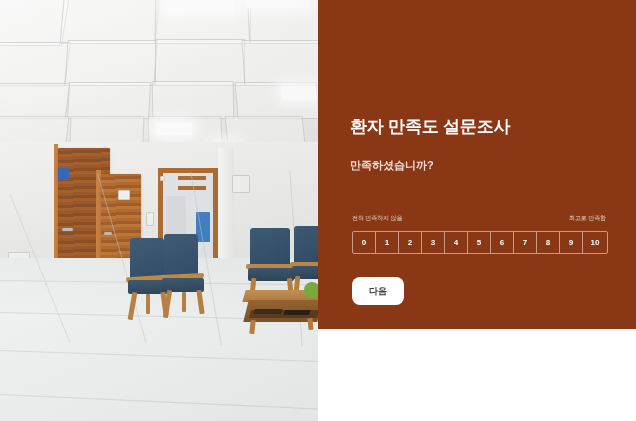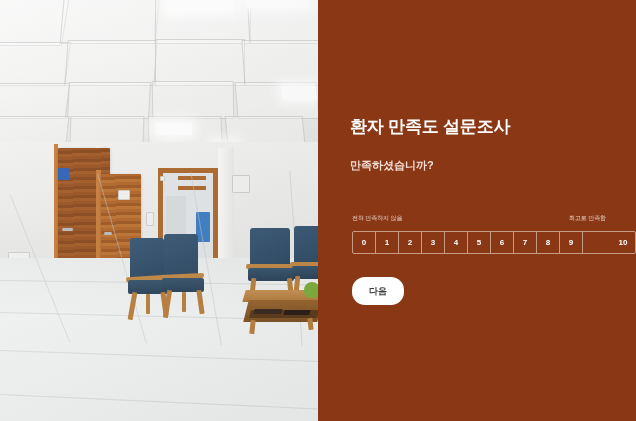--- a/index.html
+++ b/index.html
@@ -65,43 +65,43 @@
   
   .corridor { position:absolute; background:#e3e6e8; }
   .cart { position:absolute; background:#3f7fc4; border-radius:1px; }
   .frame-w { position:absolute; background:#ae6a2e; }
 
   .photo-tint { position:absolute; inset:0;
                 background:linear-gradient(120deg,rgba(255,255,255,.05),rgba(0,0,0,.045));
                 pointer-events:none; }
 
   
-  .panel { width:318px; height:421px; background:#8a3715; position:relative; }
+  .panel { width:318px; height:329px; background:#8a3715; position:relative; }
 
   .panel-inner { position:absolute; left:32px; top:0; width:272px; }
 
   .title { color:#ffffff; font-size:17px; font-weight:bold; letter-spacing:-.2px;
            position:absolute; top:115px; left:0; white-space:nowrap; }
 
   .subtitle { color:#f3ded4; font-size:11px; line-height:17px; font-weight:bold;
               position:absolute; top:157px; left:0; width:230px; }
 
   .scale-labels { position:absolute; top:214px; left:2px; width:254px;
                   display:flex; justify-content:space-between; }
   .scale-labels span { color:#e7cfc3; font-size:6px; letter-spacing:-.1px; }
 
   .scale { position:absolute; top:231px; left:2px; display:flex;
            border:1px solid #c79c85; border-radius:2px; overflow:hidden; }
   .cell { width:23px; height:21px; display:flex; align-items:center;
           justify-content:center; color:#ffffff; font-size:8px; font-weight:bold;
           border-right:1px solid #c79c85; background:transparent; cursor:pointer; }
-  .cell:last-child { border-right:none; width:24px;margin-left:28px; }
+  .cell:last-child { border-right:none; width:24px; }
 
   .next-btn { position:absolute; top:277px; left:2px; width:52px; height:28px;
-              background:#ffffff; border:none; border-radius:13px; color:#3a3a3a;
+              background:#ffffff; border:none; border-radius:8px; color:#3a3a3a;
               font-size:9px; font-weight:bold; cursor:pointer;
               font-family:"Liberation Sans","DejaVu Sans",sans-serif; }
 </style>
 </head>
 <body>
 
 <div class="screen">
 
   <div class="photo">
 

